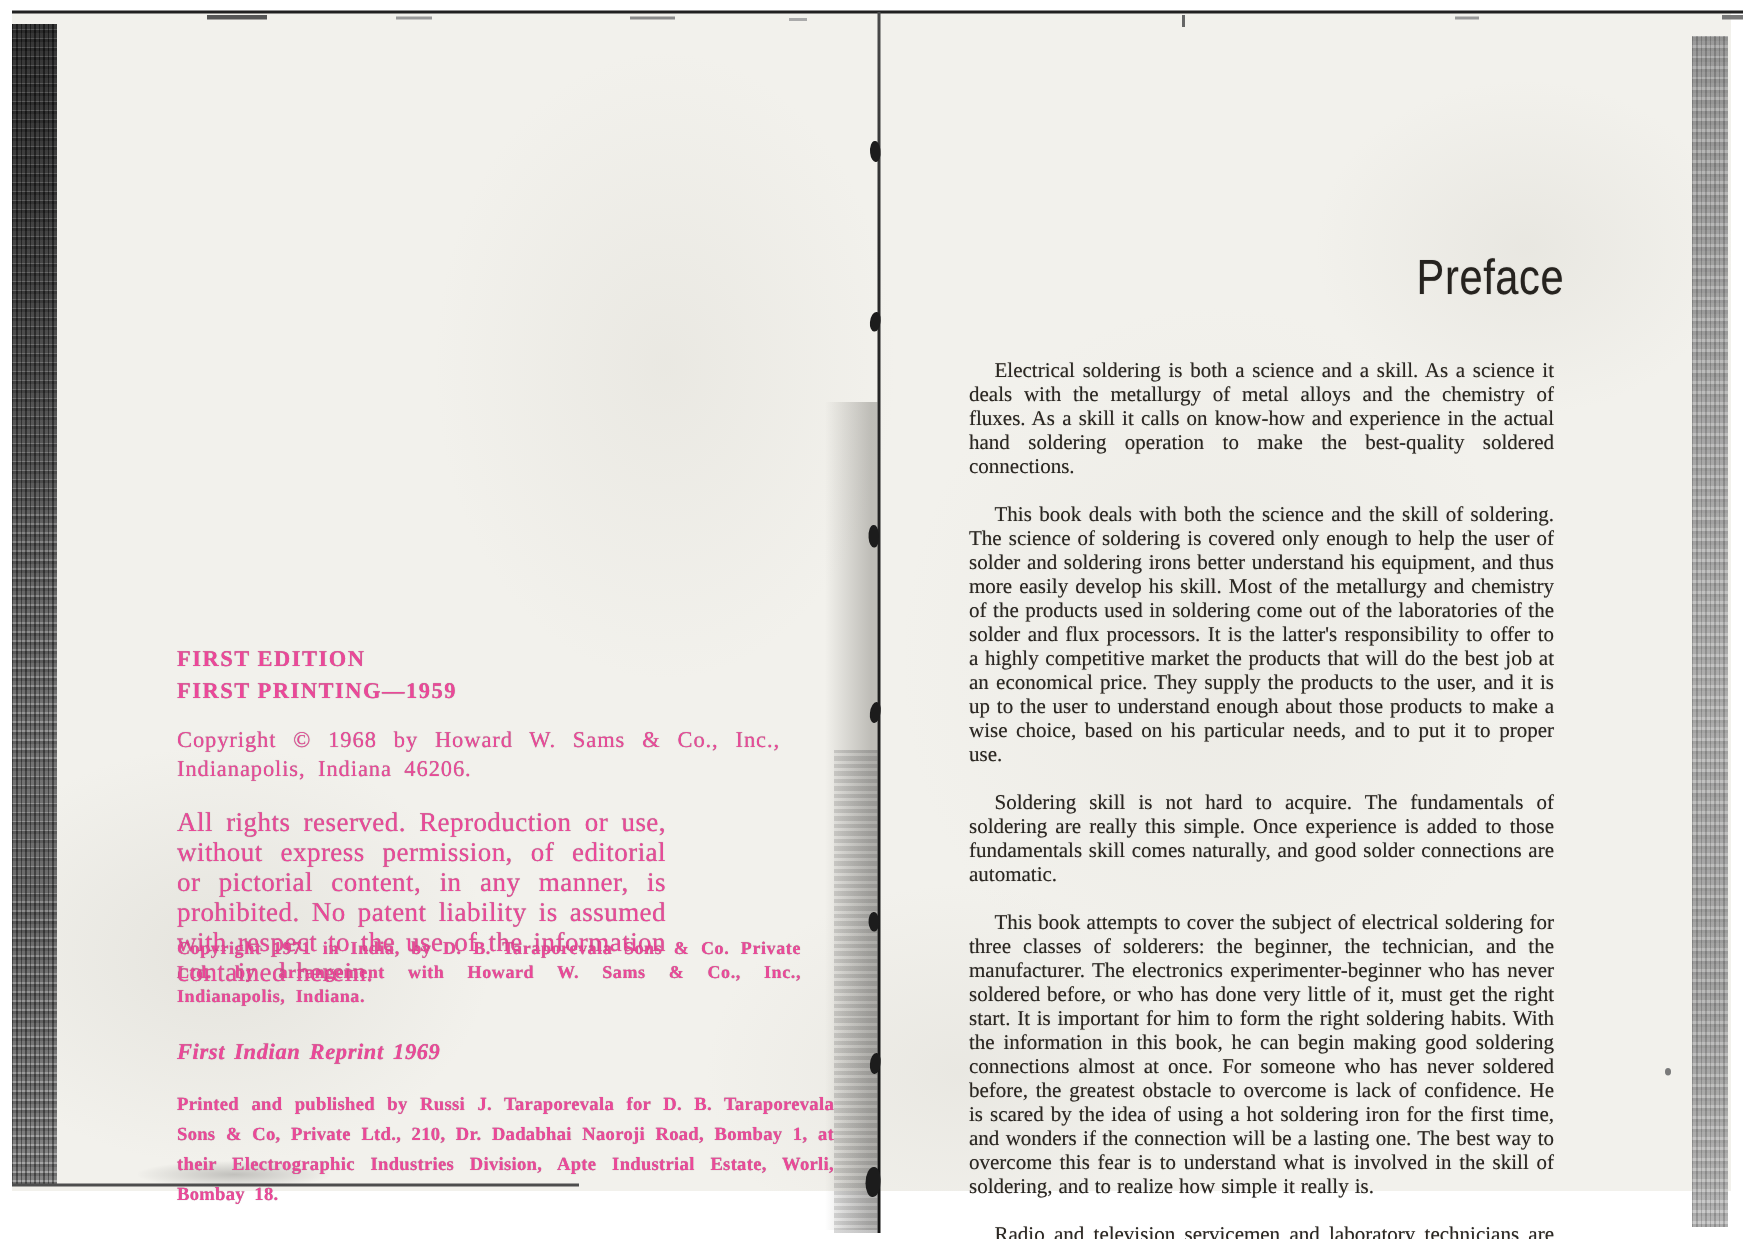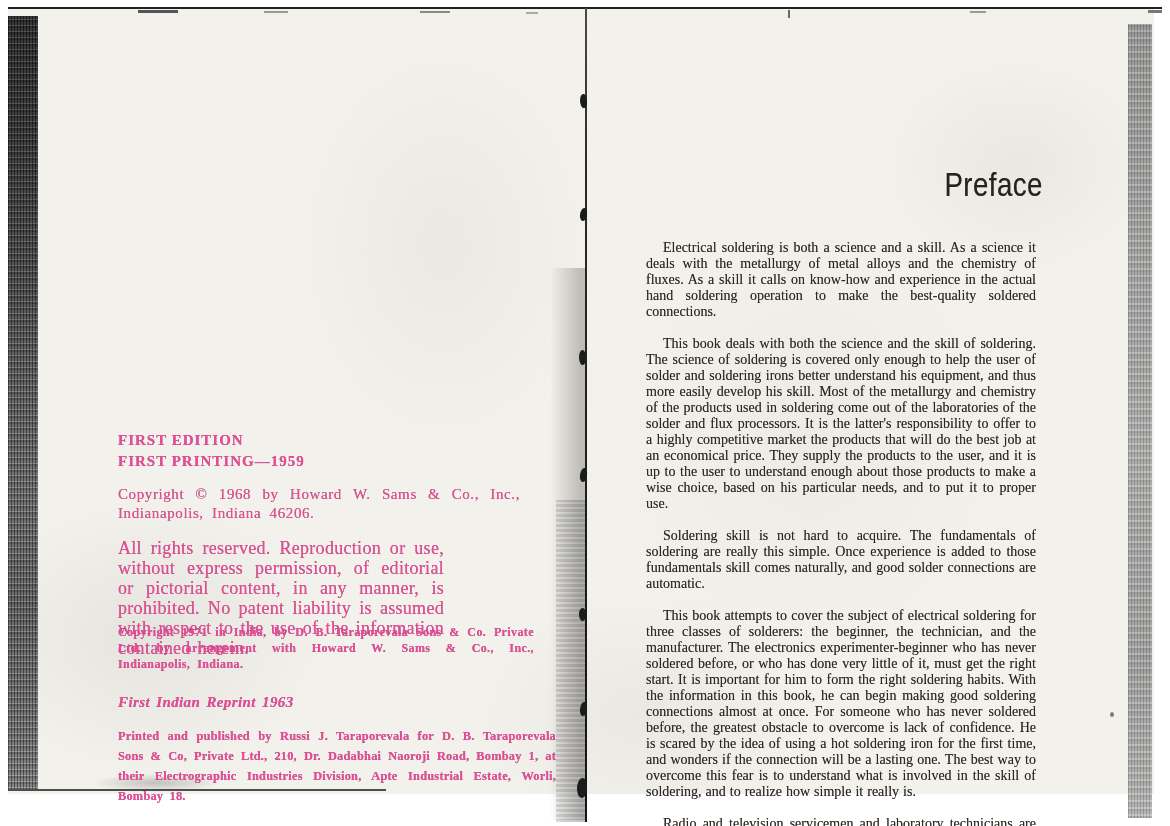--- a/index.html
+++ b/index.html
@@ -111,21 +111,21 @@
 <div class="speck" style="left:1110px;top:712px;width:4px;height:5px;background:#7a7a7a;border-radius:50%;"></div>
 
 <div>
   <div class="lp-block edition">
     <div>FIRST EDITION</div>
     <div>FIRST PRINTING—1959</div>
   </div>
   <div class="lp-block c1968">Copyright © 1968 by Howard W. Sams &amp; Co., Inc., Indianapolis, Indiana 46206.</div>
   <div class="lp-block rights">All rights reserved. Reproduction or use, without express permission, of editorial or pictorial content, in any manner, is prohibited. No patent liability is assumed with respect to the use of the information contained herein.</div>
   <div class="lp-block c1971">Copyright 1971 in India, by D. B. Taraporevala Sons &amp; Co. Private Ltd. by arrangement with Howard W. Sams &amp; Co., Inc., Indianapolis, Indiana.</div>
-  <div class="lp-block reprint">First Indian Reprint 1963</div>
+  <div class="lp-block reprint">First Indian Reprint 1969</div>
   <div class="lp-block printer">Printed and published by Russi J. Taraporevala for D. B. Taraporevala Sons &amp; Co, Private Ltd., 210, Dr. Dadabhai Naoroji Road, Bombay 1, at their Electrographic Industries Division, Apte Industrial Estate, Worli, Bombay 18.</div>
 </div>
 
 <div>
   <div class="rp-title">
     <span class="squeeze">Preface</span>
   </div>
   <div class="rp-body">
     <p>Electrical soldering is both a science and a skill. As a science it deals with the metallurgy of metal alloys and the chemistry of fluxes. As a skill it calls on know-how and experience in the actual hand soldering operation to make the best-quality soldered connections.</p>
     <p>This book deals with both the science and the skill of soldering. The science of soldering is covered only enough to help the user of solder and soldering irons better understand his equipment, and thus more easily develop his skill. Most of the metallurgy and chemistry of the products used in soldering come out of the laboratories of the solder and flux processors. It is the latter's responsibility to offer to a highly competitive market the products that will do the best job at an economical price. They supply the products to the user, and it is up to the user to understand enough about those products to make a wise choice, based on his particular needs, and to put it to proper use.</p>

